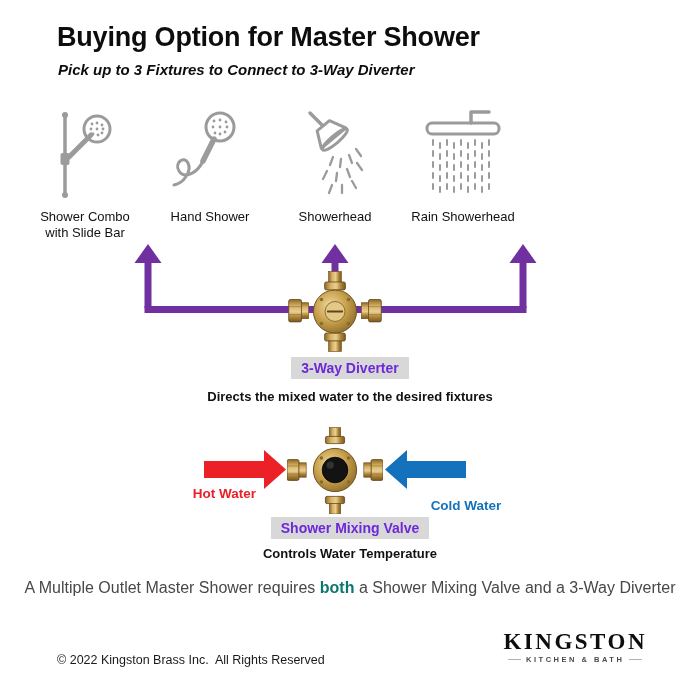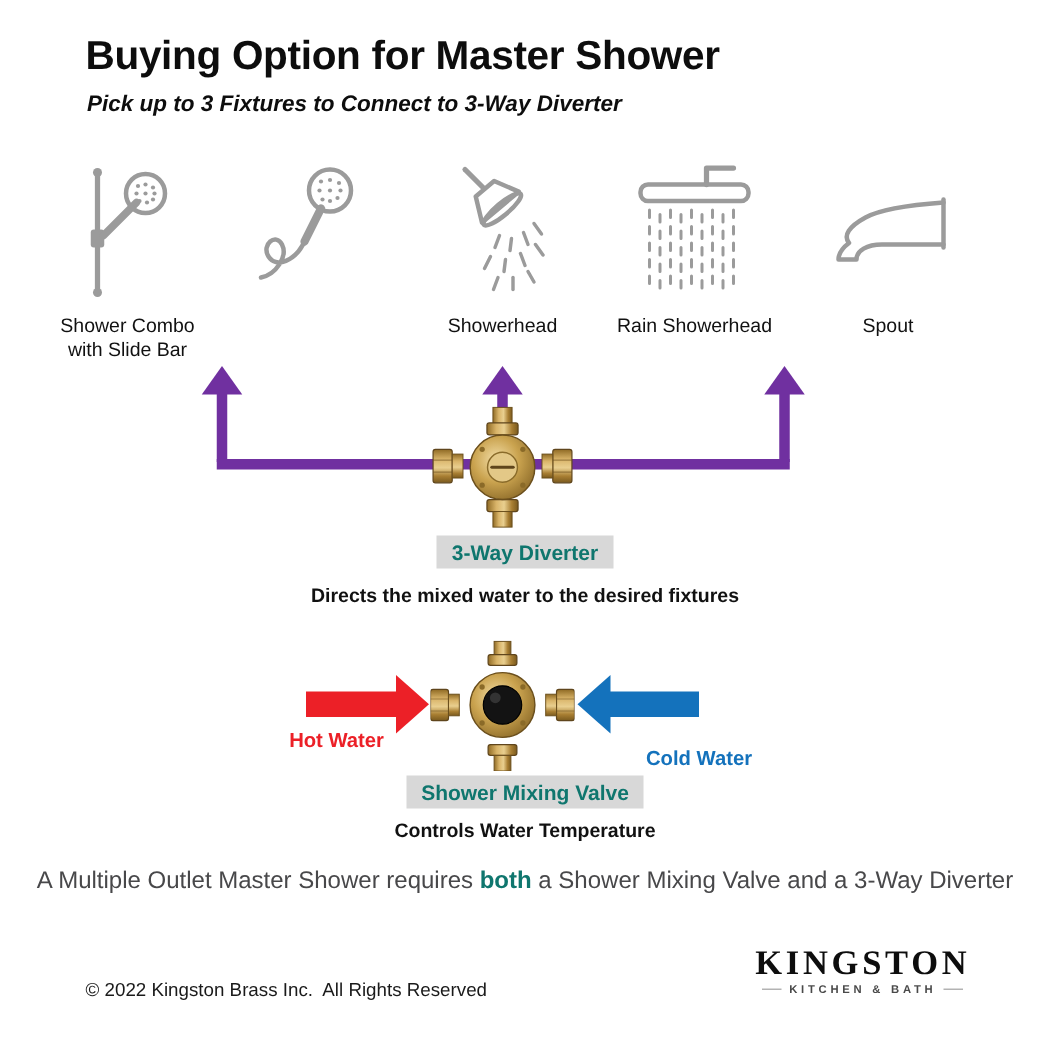--- a/index.html
+++ b/index.html
@@ -18,21 +18,21 @@
 
   .st{fill:none;stroke:var(--icon-gray);stroke-linecap:round;stroke-linejoin:round;}
   .dt{fill:var(--icon-gray);stroke:none;}
 
   .overlay-svg{position:absolute;left:0;top:0;width:700px;height:700px;pointer-events:none;}
   .valve{position:absolute;}
   .valve-diverter{left:287px;top:270px;width:96px;height:83px;}
   .valve-mixing{left:287px;top:426px;width:96px;height:88px;}
 
   .center-row{position:absolute;left:0;width:700px;text-align:center;}
-  .badge{display:inline-block;background:var(--badge-bg);padding:3px 10px;font-size:14px;font-weight:700;color:#0f766e;}
+  .badge{display:inline-block;background:var(--badge-bg);padding:3px 10px;font-size:14px;font-weight:700;color:#6d28d9;}
   .row-diverter-badge{top:357px;}
   .row-diverter-desc{top:389px;font-size:13px;font-weight:700;}
   .row-mixing-badge{top:517px;}
   .row-mixing-desc{top:546px;font-size:13px;font-weight:700;}
 
   .hot-label{position:absolute;left:176px;top:486px;width:80px;text-align:right;font-size:13.5px;font-weight:700;color:var(--hot-red);}
   .cold-label{position:absolute;left:421px;top:498px;width:90px;text-align:center;font-size:13.5px;font-weight:700;color:var(--cold-blue);}
 
   .note{position:absolute;left:0;top:579px;width:700px;text-align:center;font-size:16px;color:#48484a;}
   .note b{font-weight:700;color:#0f766e;}
@@ -108,20 +108,21 @@
         <circle class="dt" cx="53" cy="20" r="1.4"></circle>
           <circle class="dt" cx="60" cy="20" r="1.4"></circle>
           <circle class="dt" cx="67" cy="20" r="1.4"></circle>
         <circle class="dt" cx="55" cy="26" r="1.4"></circle>
           <circle class="dt" cx="60" cy="27" r="1.4"></circle>
           <circle class="dt" cx="65" cy="25" r="1.4"></circle>
         <line class="st" stroke-width="5.5" x1="54" y1="32" x2="43" y2="54"></line>
         <path class="st" stroke-width="3" d="M43,54 C37,67 24,72 19,64 C14,56 24,48 28,56 C32,64 24,76 14,78"></path>
       </svg>
     </div>
+    <div class="label">Hand Shower</div>
   </div>
 
   <div class="fixture fx2">
     <div class="icon-box">
       <svg width="100" height="92" viewBox="0 0 100 92">
         <line class="st" stroke-width="3.5" x1="25" y1="6" x2="37" y2="18"></line>
         <g transform="rotate(-40 46 28)">
           <path class="st" stroke-width="3" d="M38,16 L54,16 L62,32 L30,32 Z"></path>
           <ellipse class="st" stroke-width="3" cx="46" cy="34" rx="16" ry="4"></ellipse>
         </g>
@@ -157,29 +158,20 @@
           <line x1="55" y1="36" x2="55" y2="87"></line>
           <line x1="62" y1="33" x2="62" y2="87"></line>
           <line x1="69" y1="36" x2="69" y2="87"></line>
           <line x1="76" y1="33" x2="76" y2="87"></line>
         </g>
       </svg>
     </div>
     <div class="label">Rain Showerhead</div>
   </div>
 
-  <div class="fixture fx4">
-    <div class="icon-box">
-      <svg width="100" height="92" viewBox="0 0 100 92">
-        <path class="st" stroke-width="3" d="M87,28 C60,30 44,33 35,38 C24,44 20,50 24,55 C20,58 17,62 17,66 L29,66 C29,60 36,56 46,56 L87,56"></path>
-        <line class="st" stroke-width="3" x1="87" y1="26" x2="87" y2="58"></line>
-      </svg>
-    </div>
-    <div class="label">Spout</div>
-  </div>
 
   <svg class="overlay-svg">
     <g fill="var(--purple)">
       <rect x="144.5" y="306" width="382" height="7"></rect>
       <rect x="144.5" y="261" width="7" height="47"></rect>
       <rect x="331.5" y="261" width="7" height="47"></rect>
       <rect x="519.5" y="261" width="7" height="47"></rect>
       <polygon points="148,244 134.5,263 161.5,263"></polygon>
       <polygon points="335,244 321.5,263 348.5,263"></polygon>
       <polygon points="523,244 509.5,263 536.5,263"></polygon>

